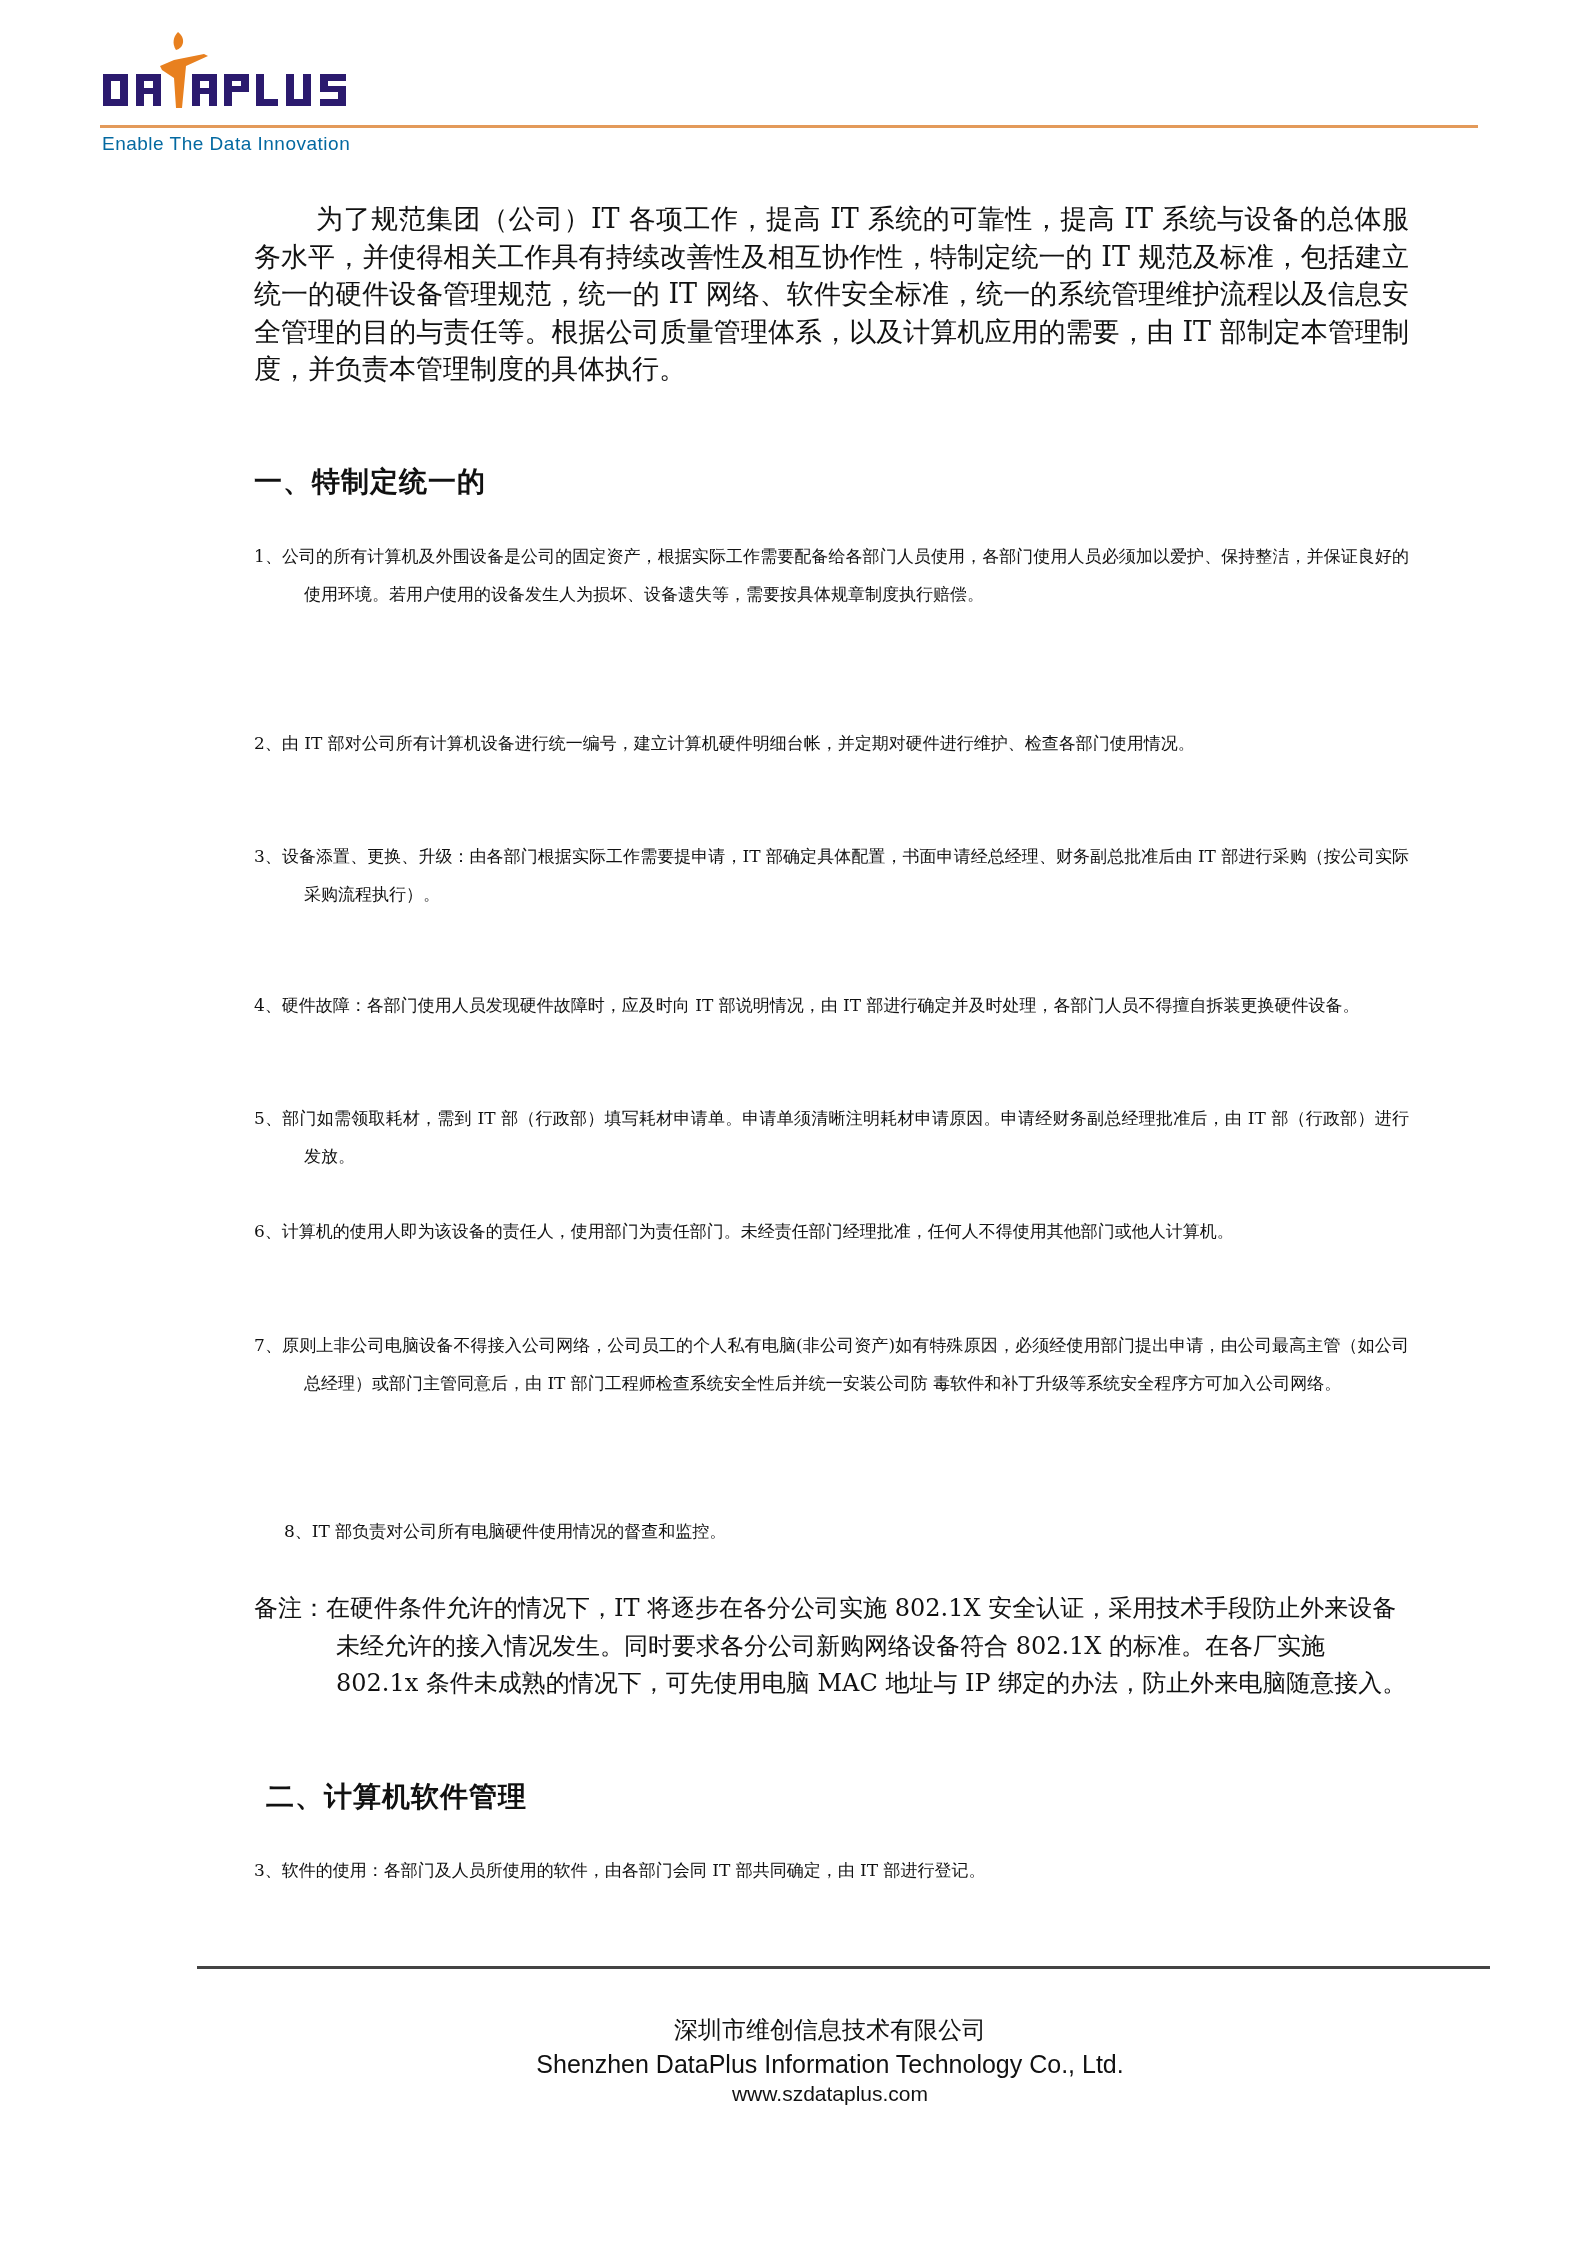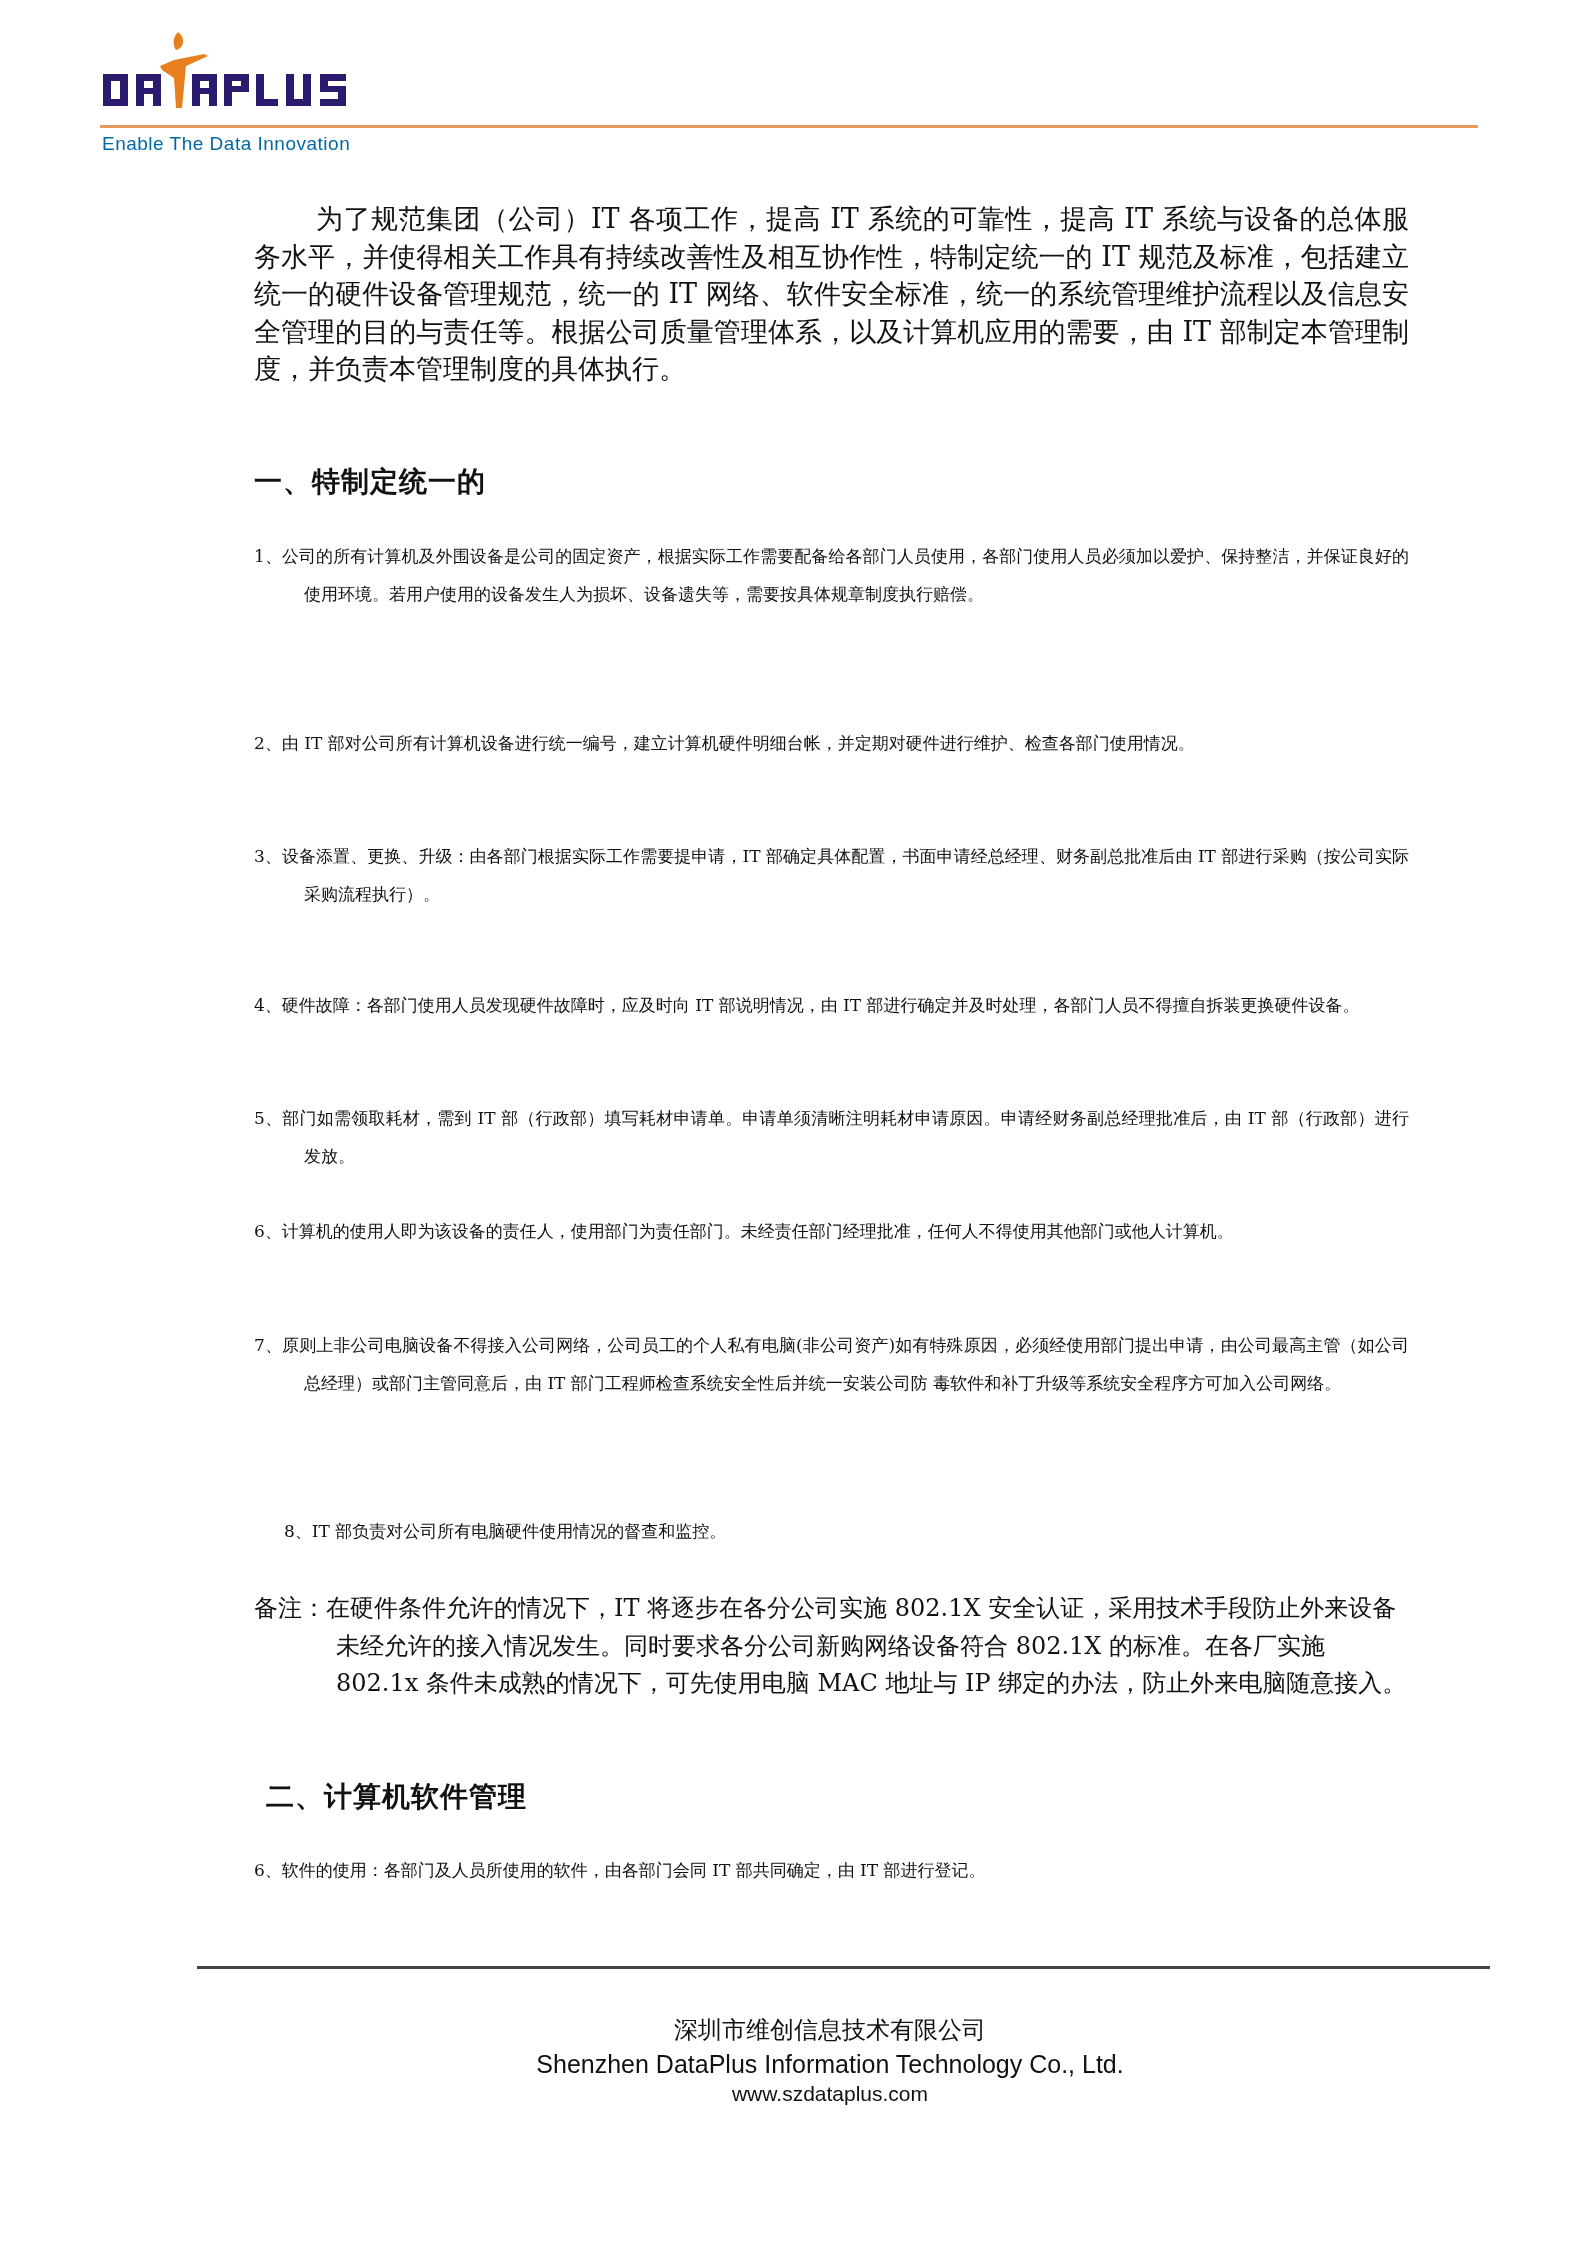--- a/index.html
+++ b/index.html
@@ -78,18 +78,18 @@
 <div class="abs item" style="top:838px;">3、设备添置、更换、升级：由各部门根据实际工作需要提申请，IT 部确定具体配置，书面申请经总经理、财务副总批准后由 IT 部进行采购（按公司实际采购流程执行）。</div>
 <div class="abs item" style="top:987px;">4、硬件故障：各部门使用人员发现硬件故障时，应及时向 IT 部说明情况，由 IT 部进行确定并及时处理，各部门人员不得擅自拆装更换硬件设备。</div>
 <div class="abs item" style="top:1100px;">5、部门如需领取耗材，需到 IT 部（行政部）填写耗材申请单。申请单须清晰注明耗材申请原因。申请经财务副总经理批准后，由 IT 部（行政部）进行发放。</div>
 <div class="abs item" style="top:1213px;">6、计算机的使用人即为该设备的责任人，使用部门为责任部门。未经责任部门经理批准，任何人不得使用其他部门或他人计算机。</div>
 <div class="abs item" style="top:1327px;">7、原则上非公司电脑设备不得接入公司网络，公司员工的个人私有电脑(非公司资产)如有特殊原因，必须经使用部门提出申请，由公司最高主管（如公司总经理）或部门主管同意后，由 IT 部门工程师检查系统安全性后并统一安装公司防 毒软件和补丁升级等系统安全程序方可加入公司网络。</div>
 <div class="abs item item8" style="top:1513px;">8、IT 部负责对公司所有电脑硬件使用情况的督查和监控。</div>
 
 <div class="abs note" style="top:1590px;">备注：在硬件条件允许的情况下，IT 将逐步在各分公司实施 802.1X 安全认证，采用技术手段防止外来设备未经允许的接入情况发生。同时要求各分公司新购网络设备符合 802.1X 的标准。在各厂实施 802.1x 条件未成熟的情况下，可先使用电脑 MAC 地址与 IP 绑定的办法，防止外来电脑随意接入。</div>
 
 <div class="abs heading" style="top:1778px;margin-left:12px;">二、计算机软件管理</div>
-<div class="abs item" style="top:1852px;">6、软件的使用：各部门及人员所使用的软件，由各部门会同 IT 部共同确定，由 IT 部进行登记。</div>
+<div class="abs item" style="top:1852px;">3、软件的使用：各部门及人员所使用的软件，由各部门会同 IT 部共同确定，由 IT 部进行登记。</div>
 
 <div class="abs footer-rule"></div>
 <div class="abs footer f1">深圳市维创信息技术有限公司</div>
 <div class="abs footer f2">Shenzhen DataPlus Information Technology Co., Ltd.</div>
 <div class="abs footer f3">www.szdataplus.com</div>
 
 </body></html>

